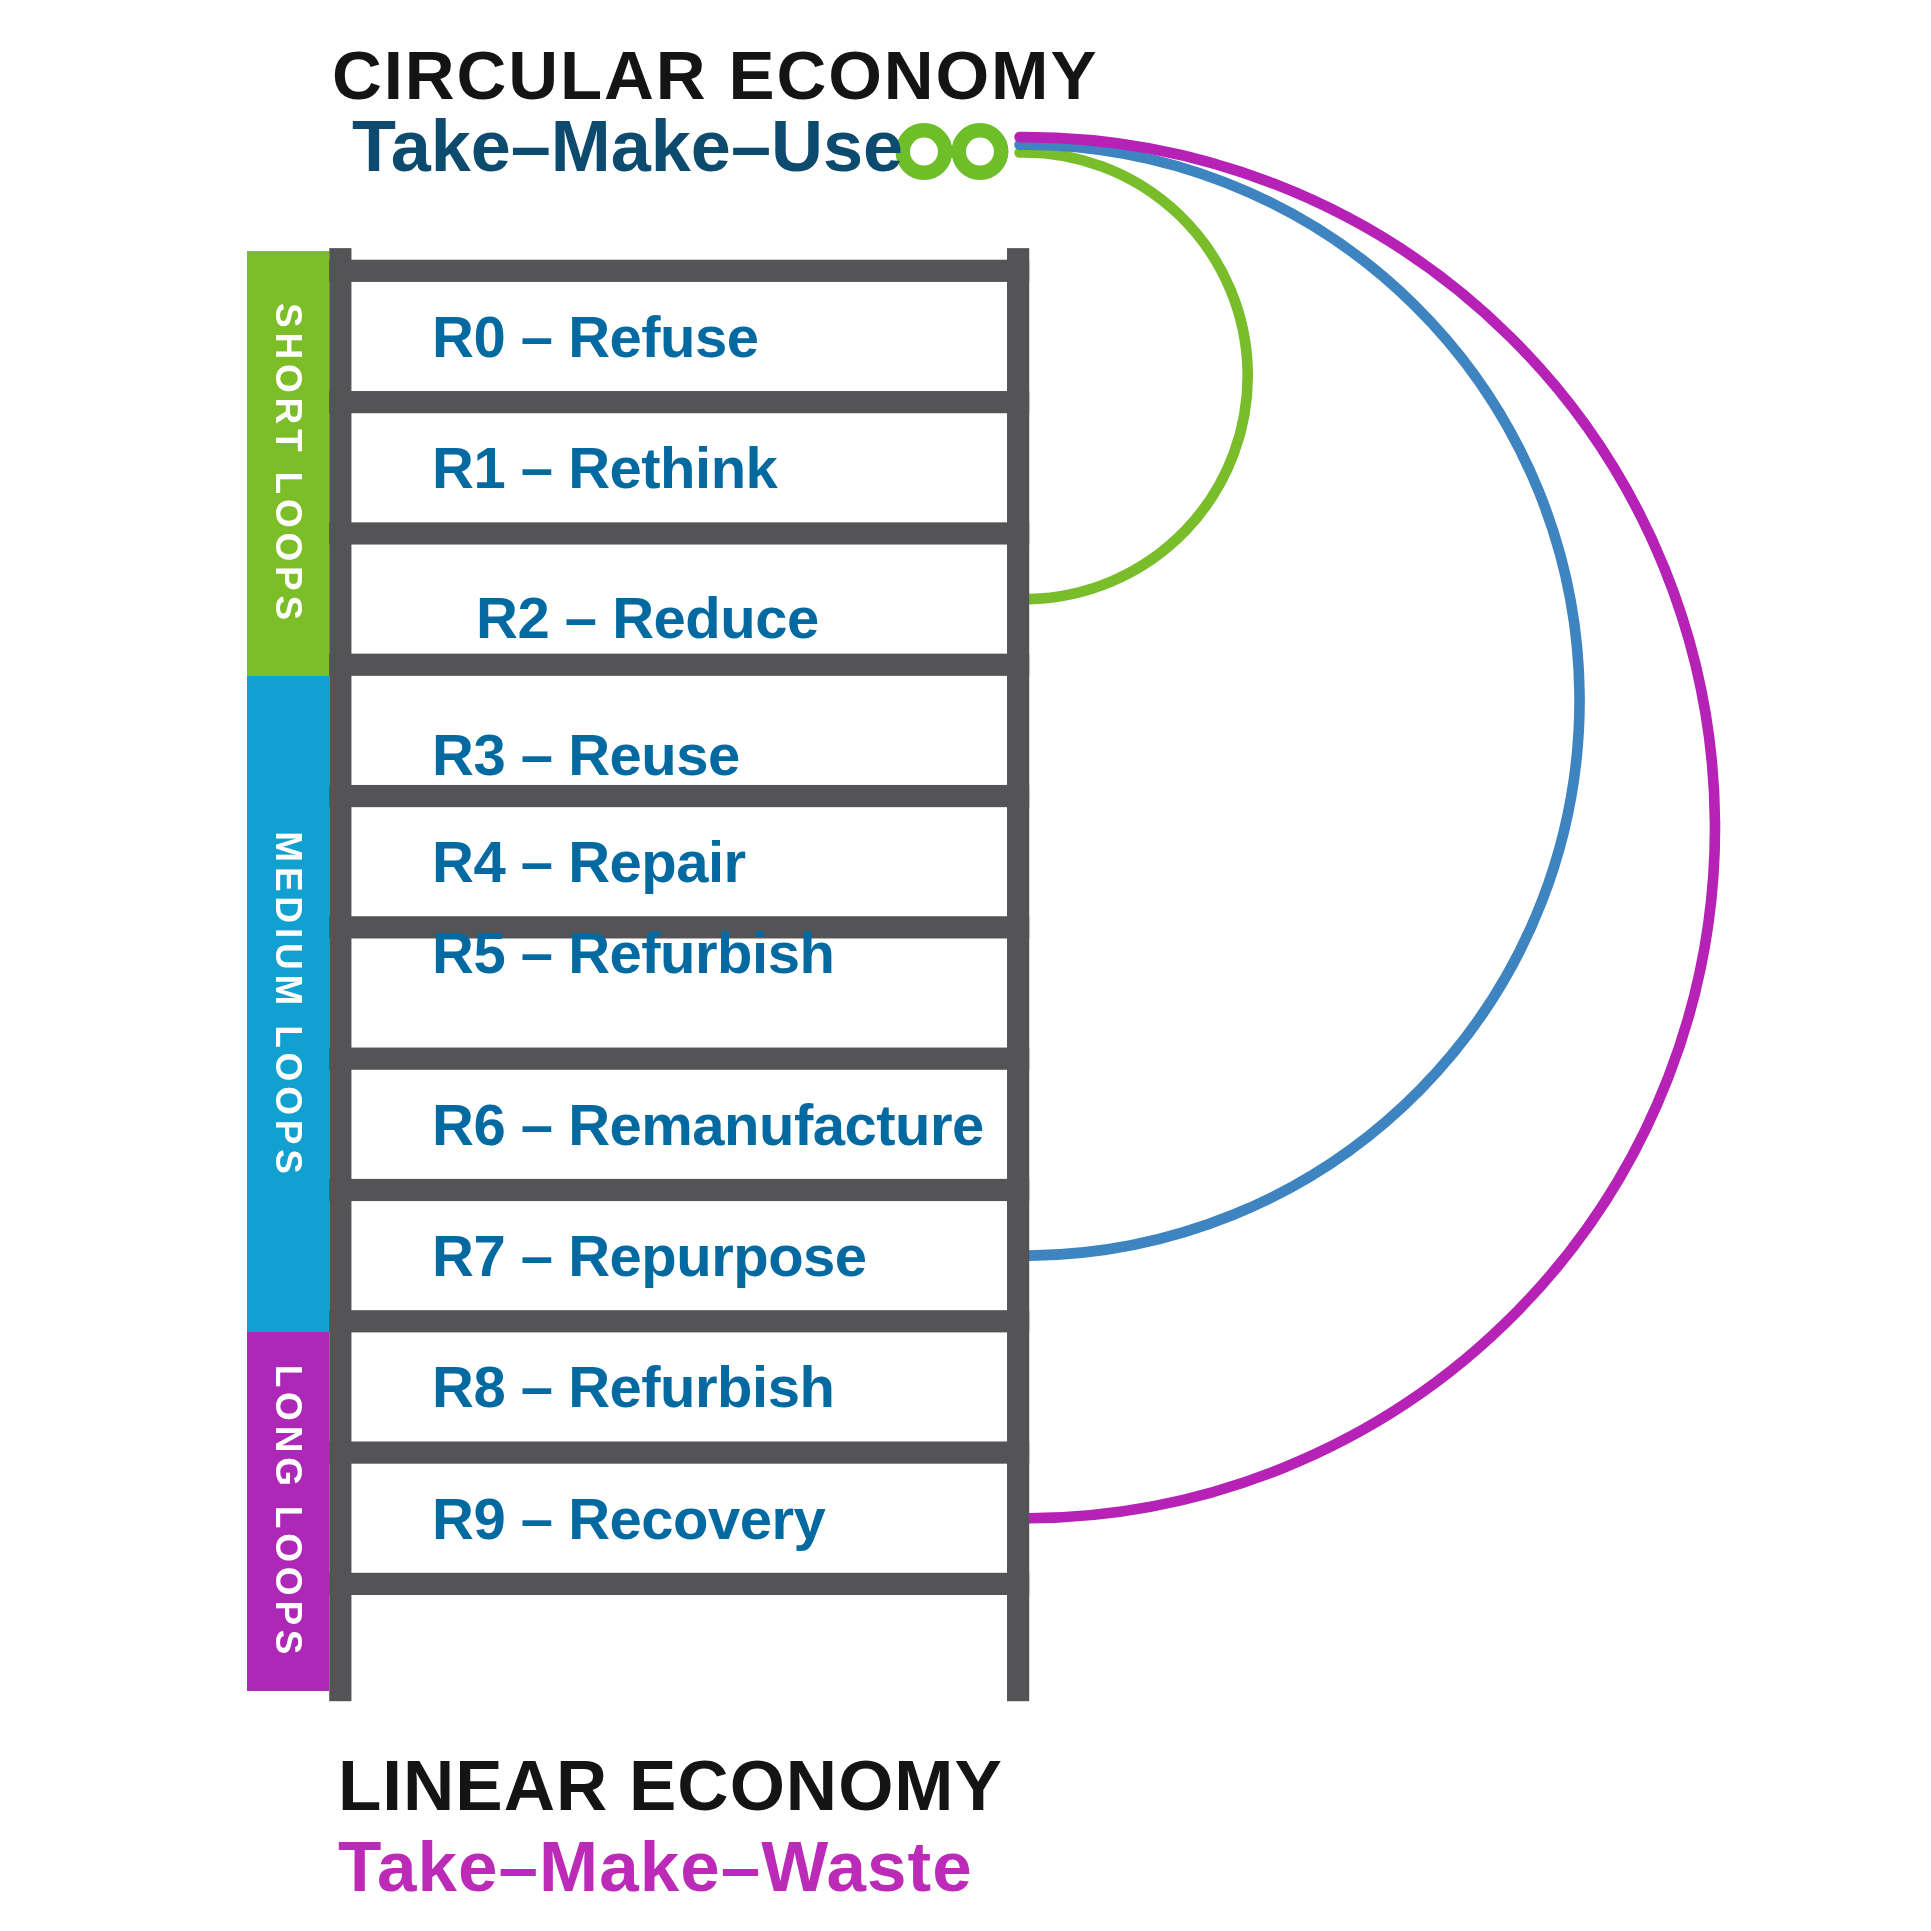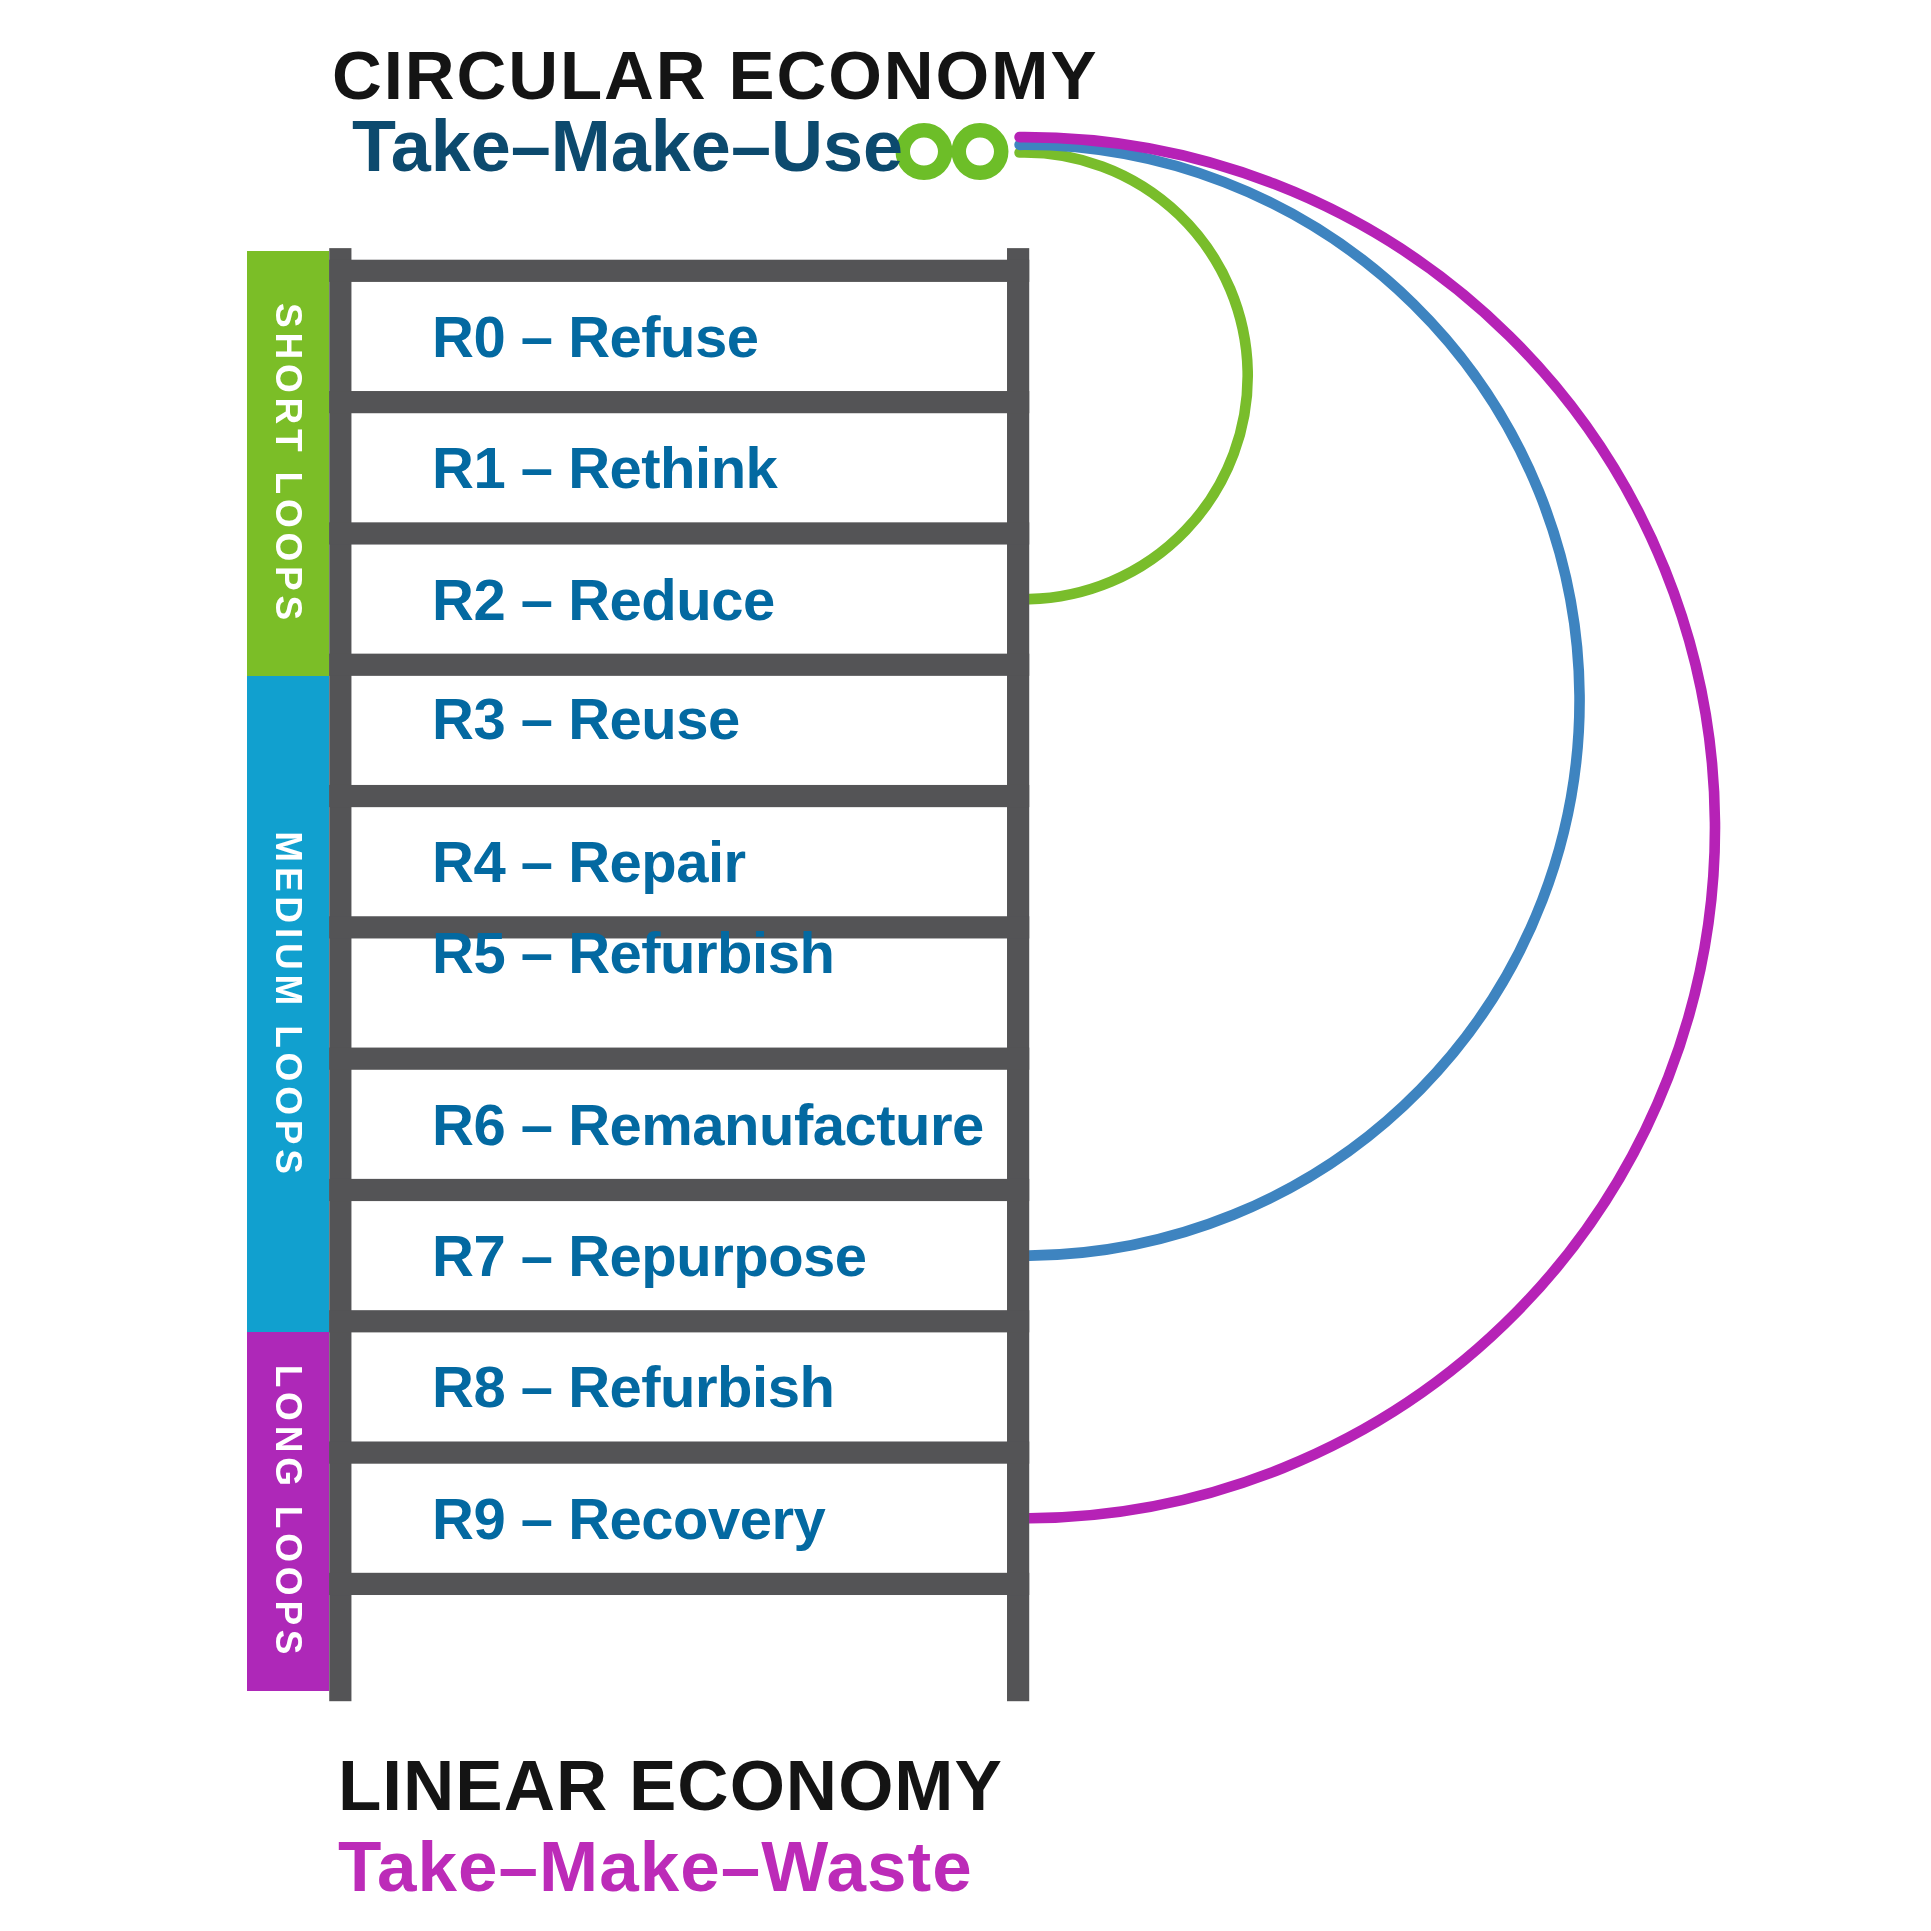--- a/index.html
+++ b/index.html
@@ -92,22 +92,22 @@
   </div>
   <div class="loop-band" id="band-1" style="top: 676px; height: 657px; background-color: rgb(17, 160, 207);">
     <span>MEDIUM LOOPS</span>
   </div>
   <div class="loop-band" id="band-2" style="top: 1332px; height: 359px; background-color: rgb(174, 40, 184);">
     <span>LONG LOOPS</span>
   </div>
 
   <div class="rung-label" style="top:282px;">R0 – Refuse</div>
   <div class="rung-label" style="top:413px;">R1 – Rethink</div>
-  <div class="rung-label" style="top:545px;">R2 – Reduce</div>
-  <div class="rung-label" style="top:664px;">R3 – Reuse</div>
+  <div class="rung-label" style="top:563px;margin-left:44px;">R2 – Reduce</div>
+  <div class="rung-label" style="top:700px;">R3 – Reuse</div>
   <div class="rung-label" style="top:807px;">R4 – Repair</div>
   <div class="rung-label" style="top:898px;">R5 – Refurbish</div>
   <div class="rung-label" style="top:1070px;text-align:right;">R6 – Remanufacture</div>
   <div class="rung-label" style="top:1201px;">R7 – Repurpose</div>
   <div class="rung-label" style="top:1332px;">R8 – Refurbish</div>
   <div class="rung-label" style="top:1464px;">R9 – Recovery</div>
 
   <div class="abs footer-subtitle" id="footer-subtitle" style="left: 338px; top: 1831px; color: rgb(188, 43, 184);">Take–Make–Waste</div>
   <div class="abs footer-title" style="left:338px;top:1750px;">LINEAR ECONOMY</div>
 

